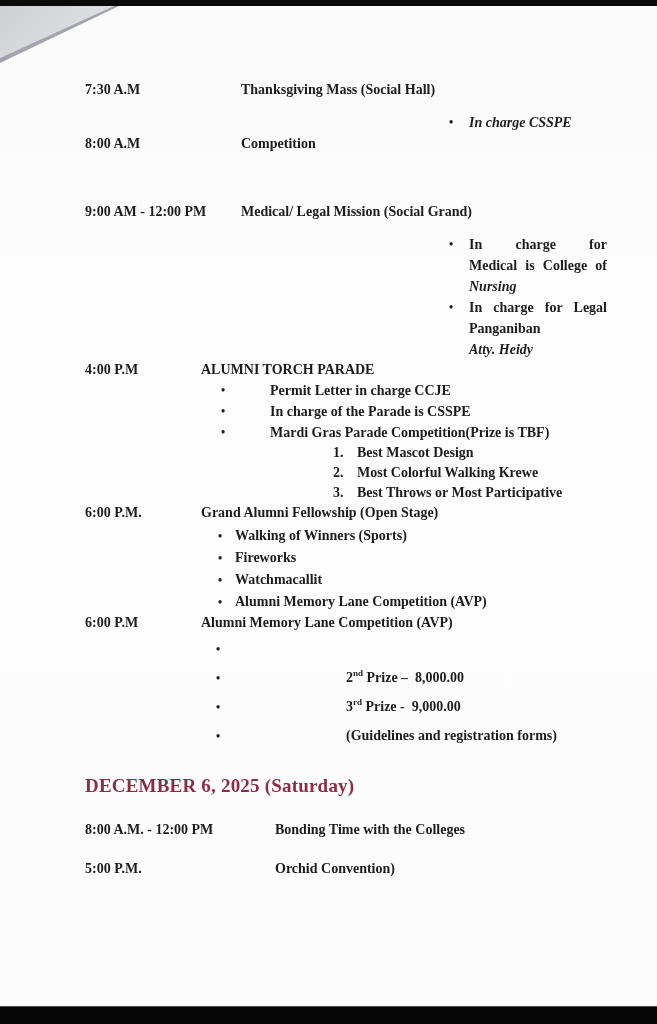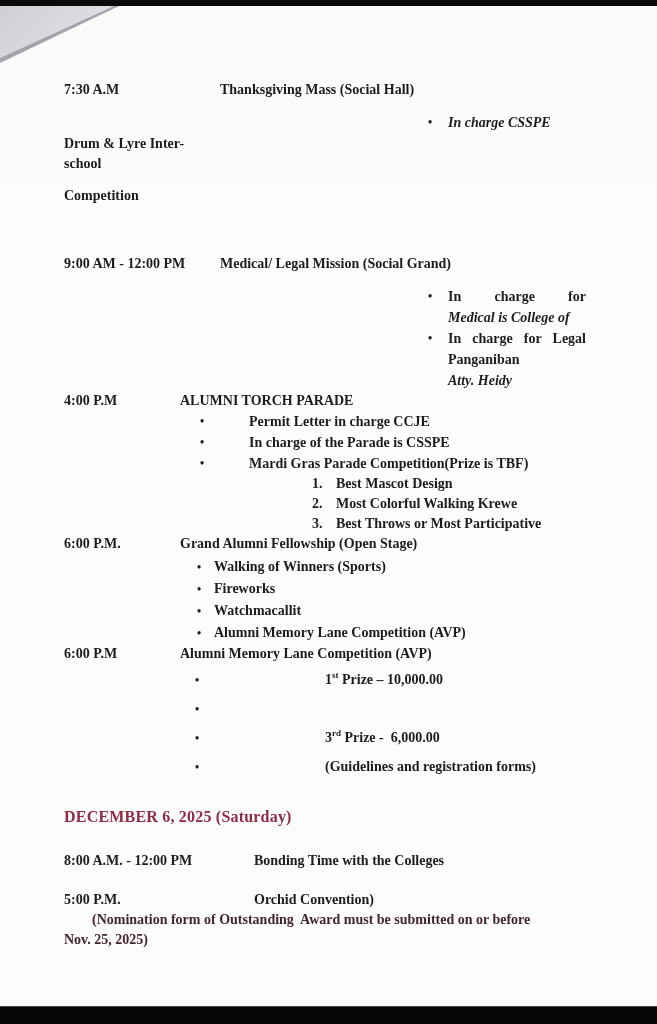--- a/index.html
+++ b/index.html
@@ -15,21 +15,21 @@
     font-size:14px;
   }
   .bar-top{position:absolute;top:0;left:0;width:657px;height:6px;background:#0b0b0b;}
   .bar-bottom{position:absolute;bottom:0;left:0;width:657px;height:17px;background:#060606;border-top:1px solid #4a4a4a;}
   .corner-gray{position:absolute;top:6px;left:0;width:130px;height:58px;
     background:linear-gradient(135deg,#cfd0d4 0%,#dddee1 60%,#e9e9ec 100%);
     clip-path:polygon(0 0,114px 0,0 52px);}
   .corner-edge{position:absolute;top:6px;left:0;width:130px;height:60px;background:#a2a3ab;
     clip-path:polygon(0 52px,114px 0,119px 0,0 57px);}
 
-  .blocks{position:absolute;left:64px;top:80px;width:540px;}
+  .blocks{position:absolute;left:85px;top:80px;width:540px;}
 
   
   .ev{display:grid;}
   .sec-top{grid-template-columns:156px 1fr;}
   .sec-mid{grid-template-columns:116px 1fr;}
   .sec-dec{grid-template-columns:190px 1fr;}
   .ev-time{line-height:20px;}
   .ev-line{line-height:20px;}
   .sec-top .ev-line + .ev-line{margin-top:12px;}
 
@@ -50,21 +50,21 @@
   .felb{margin-left:133px;display:grid;grid-template-columns:17px 1fr;}
   .felb > *{line-height:22px;}
   
   .przb{margin-left:131px;display:grid;grid-template-columns:130px 1fr;}
   .przb > *{line-height:20px;}
   .prz-text{white-space:pre-wrap;}
   sup{font-size:9px;line-height:0;}
 
   .blt{font-size:12px;}
 
-  .date-header{color:#8e2c44;font-size:16px;line-height:20px;letter-spacing:.2px;}
+  .date-header{color:#8e2c44;font-size:19px;line-height:20px;letter-spacing:.2px;}
 
   .note{color:#42262c;line-height:20px;}
   .note-line{white-space:pre-wrap;}
   .note-line.first{padding-left:28px;}
 
   
   .blocks > :nth-child(1){margin-bottom:12px;}
   .blocks > :nth-child(2){margin-bottom:1px;}
   .blocks > :nth-child(3){margin-bottom:8px;}
   .blocks > :nth-child(4){margin-bottom:12px;margin-top:48px;}
@@ -90,36 +90,37 @@
           <div class="ev-line">Thanksgiving Mass (Social Hall)</div>
         </div>
       </div>
       <div class="side">
         <span class="blt">•</span>
         <div class="side-lines">
           <div class="side-line">In charge CSSPE</div>
         </div>
       </div>
       <div class="ev sec-top">
-        <div class="ev-lines">
-          <div class="ev-line">Drum &amp; Lyre Inter-school</div>
+        <div class="ev-time">8:00 A.M</div>
+        <div class="ev-lines">
           <div class="ev-line">Competition</div>
         </div>
       </div>
       <div class="ev sec-top">
         <div class="ev-time">9:00 AM - 12:00 PM</div>
         <div class="ev-lines">
           <div class="ev-line">Medical/ Legal Mission (Social Grand)</div>
         </div>
       </div>
       <div class="side">
         <span class="blt">•</span>
         <div class="side-lines">
           <div class="side-line">In charge for</div>
           <div class="side-line">Medical is College of</div>
+          <div class="side-line">Nursing</div>
         </div>
       </div>
       <div class="side">
         <span class="blt">•</span>
         <div class="side-lines">
           <div class="side-line">In charge for Legal</div>
           <div class="side-line">Panganiban</div>
           <div class="side-line">Atty. Heidy</div>
         </div>
       </div>
@@ -176,45 +177,41 @@
         <span>Alumni Memory Lane Competition (AVP)</span>
       </div>
       <div class="ev sec-mid">
         <div class="ev-time">6:00 P.M</div>
         <div class="ev-lines">
           <div class="ev-line">Alumni Memory Lane Competition (AVP)</div>
         </div>
       </div>
       <div class="przb">
         <span class="blt">•</span>
-        <span class="prz-text"><span>1</span><sup>st</sup> <span>Prize – 10,000.00</span></span>
-      </div>
-      <div class="przb">
-        <span class="blt">•</span>
-      </div>
-      <div class="przb">
-        <span class="blt">•</span>
-        <span class="prz-text"><span>3</span><sup>rd</sup> <span>Prize -  6,000.00</span></span>
+      </div>
+      <div class="przb">
+        <span class="blt">•</span>
+        <span class="prz-text"><span>2</span><sup>nd</sup> <span>Prize –  8,000.00</span></span>
+      </div>
+      <div class="przb">
+        <span class="blt">•</span>
+        <span class="prz-text"><span>3</span><sup>rd</sup> <span>Prize -  9,000.00</span></span>
       </div>
       <div class="przb">
         <span class="blt">•</span>
         <span class="prz-text">(Guidelines and registration forms)</span>
       </div>
       <div class="date-header">DECEMBER 6, 2025 (Saturday)</div>
       <div class="ev sec-dec">
         <div class="ev-time">8:00 A.M. - 12:00 PM</div>
         <div class="ev-lines">
           <div class="ev-line">Bonding Time with the Colleges</div>
         </div>
       </div>
       <div class="ev sec-dec">
         <div class="ev-time">5:00 P.M.</div>
         <div class="ev-lines">
           <div class="ev-line">Orchid Convention)</div>
         </div>
       </div>
-      <div class="note">
-        <div class="note-line first">(Nomination form of Outstanding  Award must be submitted on or before</div>
-        <div class="note-line">Nov. 25, 2025)</div>
-      </div>
     </div>
   <div class="bar-bottom"></div>
 </div>
 
 </body></html>

